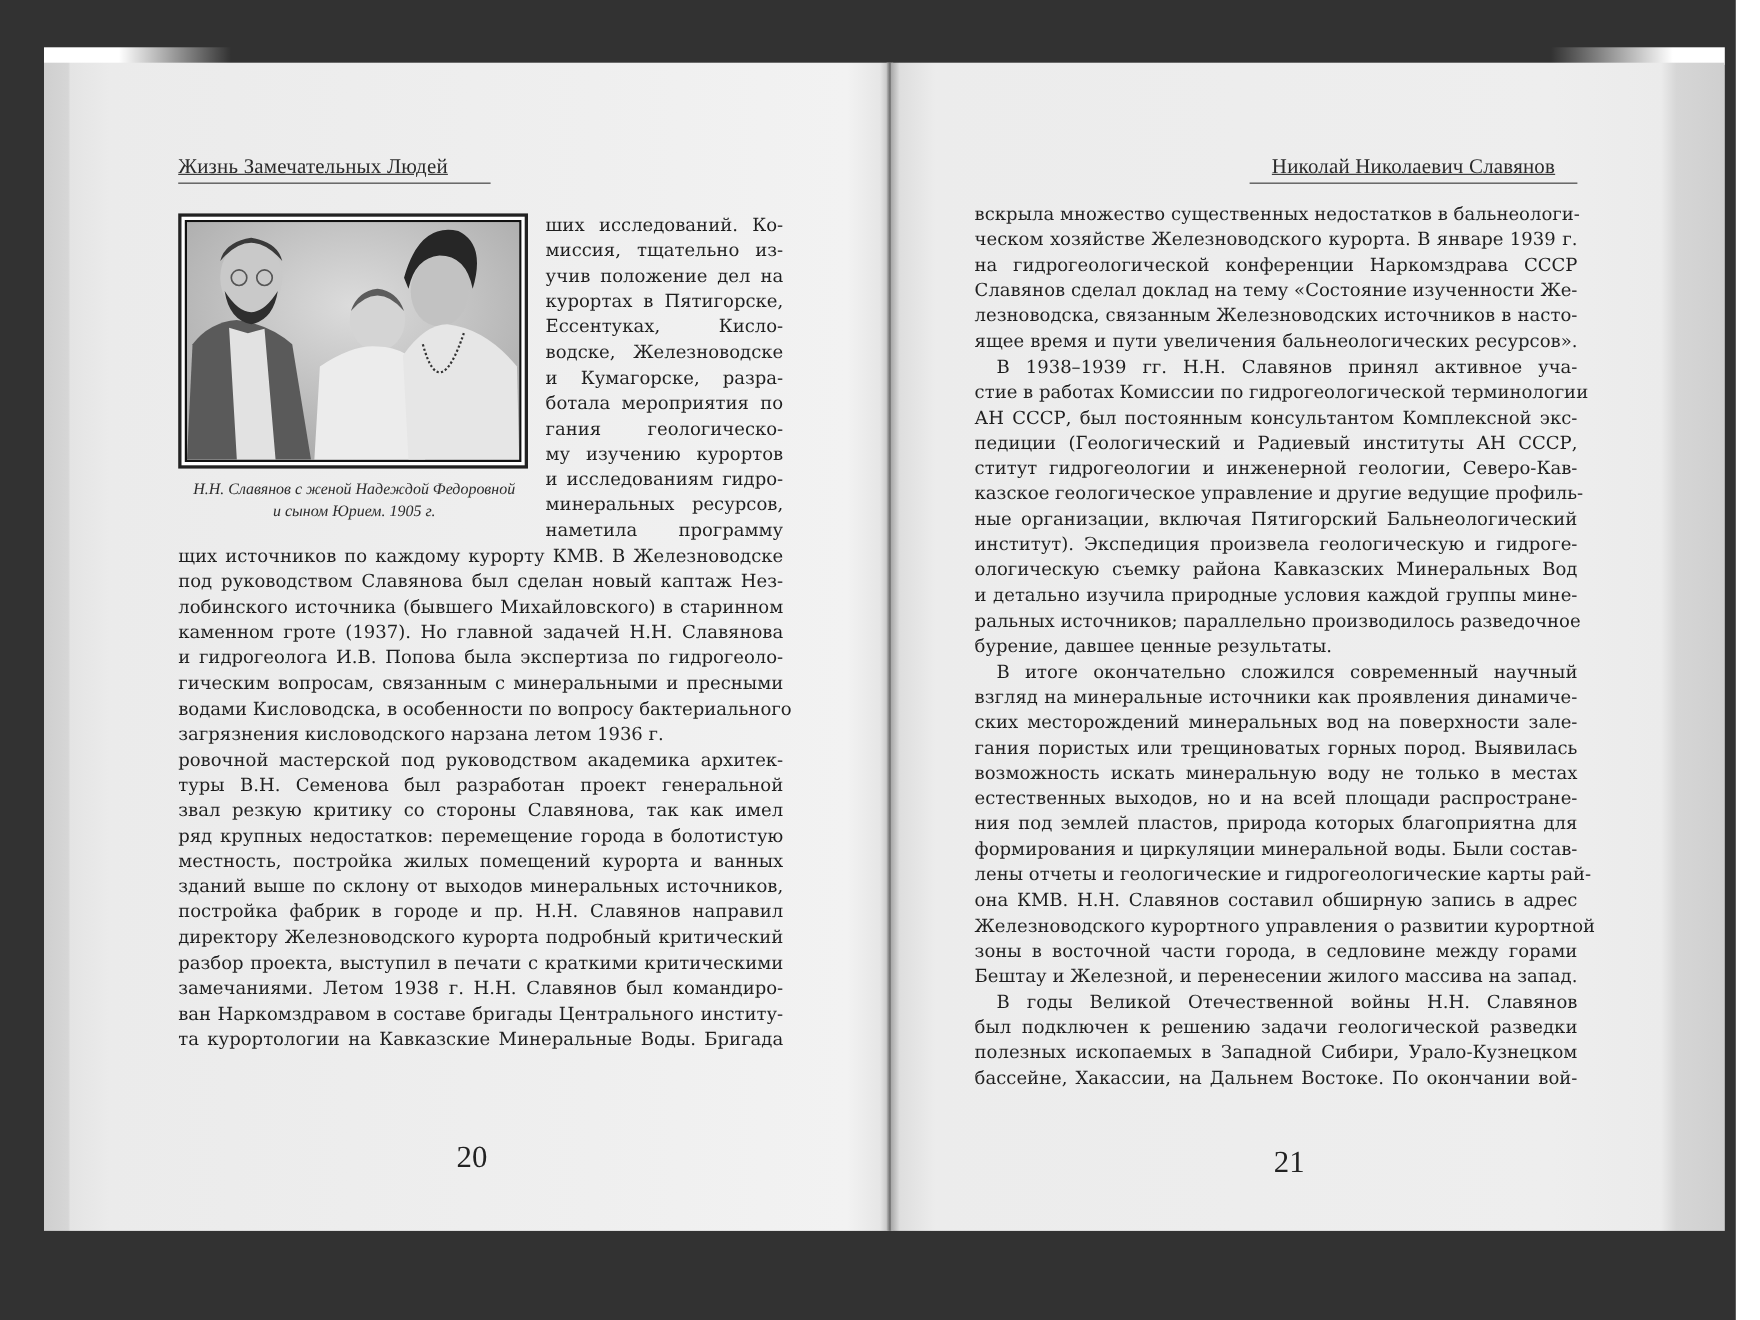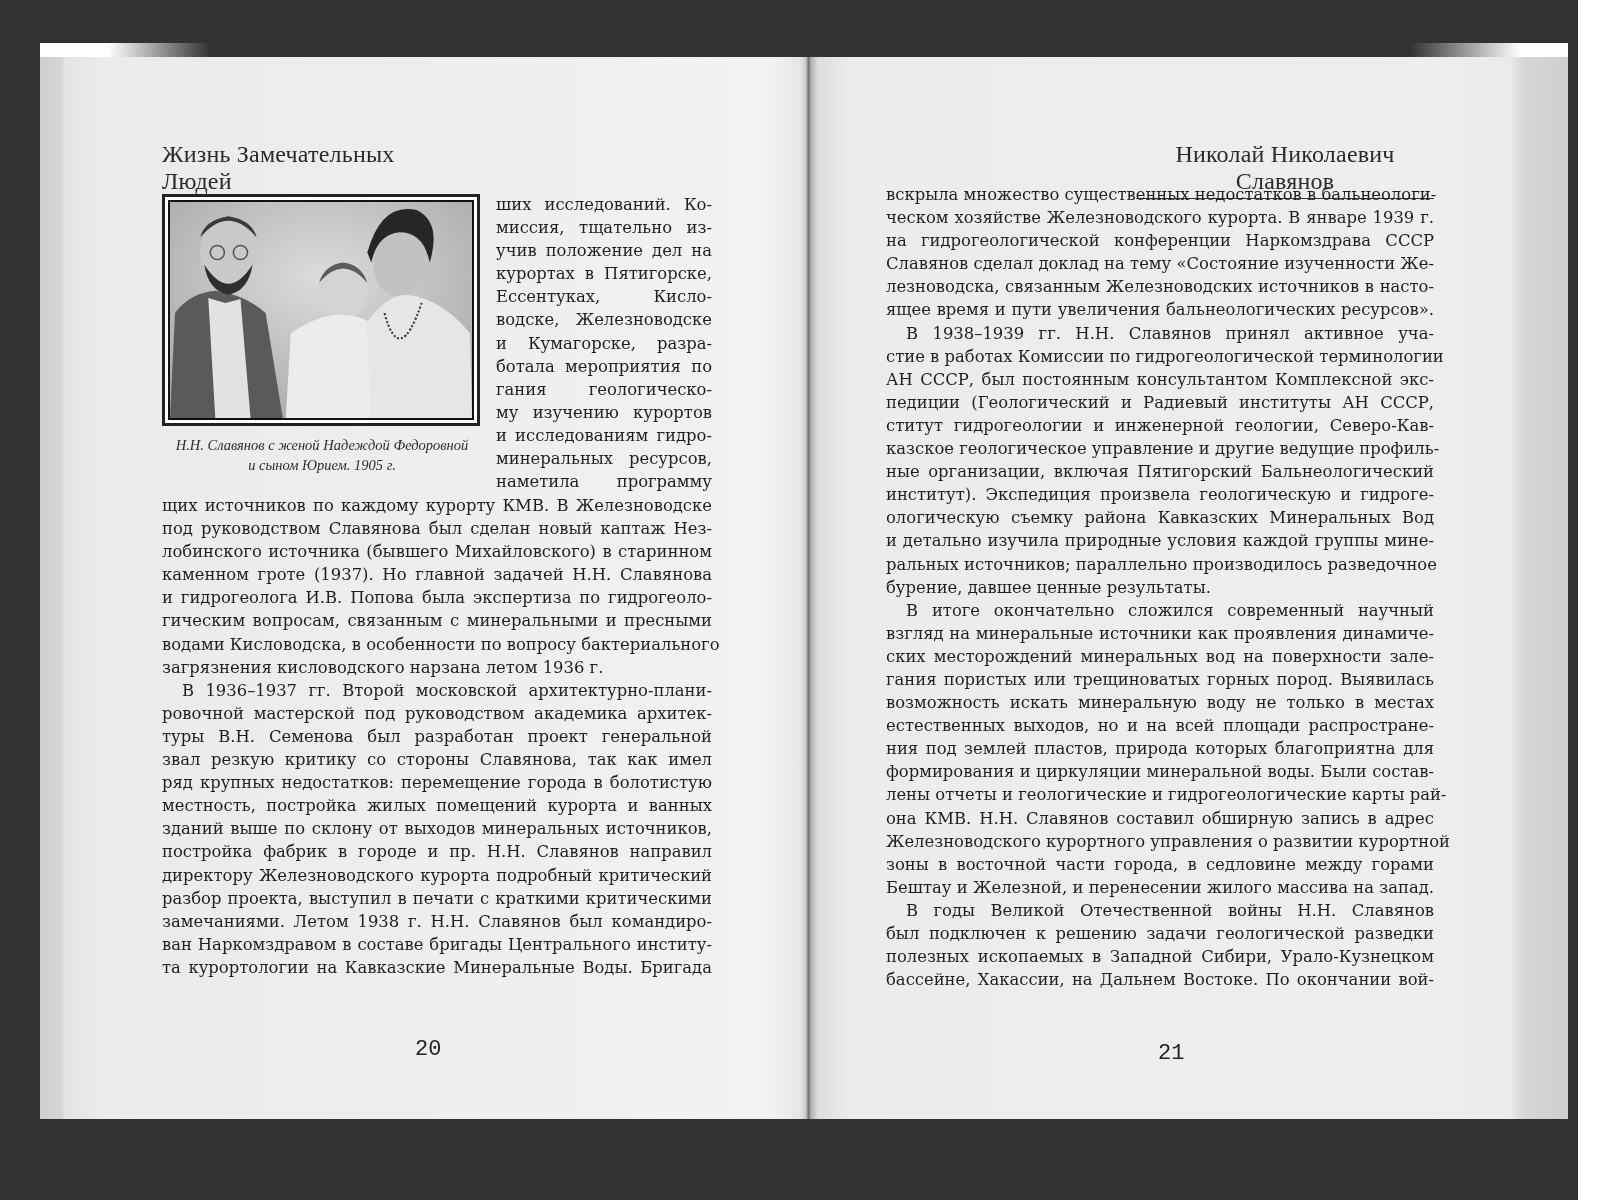--- a/index.html
+++ b/index.html
@@ -20,22 +20,22 @@
   }
   .page.right {
     left: 770px; width: 758px;
     background: linear-gradient(to right, #a8a8a8 0px, #dedede 8px, #ececec 40px, #eeeeee 600px, #ebebeb 700px, #d6d6d6 714px, #cfcfcf 758px);
   }
   .gutter { position: absolute; left: 766px; top: 14px; width: 6px; height: 1062px; background: linear-gradient(to right, #bdbdbd, #6e6e6e, #bdbdbd); }
   .top-edge-l { position: absolute; left: 0; top: 0; width: 170px; height: 16px; background: linear-gradient(to right, #ffffff 40%, rgba(255,255,255,0)); }
   .top-edge-r { position: absolute; left: 1370px; top: 0; width: 158px; height: 16px; background: linear-gradient(to left, #ffffff 30%, rgba(255,255,255,0)); }
 
   .running-head {
-    position: absolute; top: 84px; font-family: "Liberation Serif", serif; font-size: 24px;
-    color: #2a2a2a; letter-spacing: 0.2px; padding-bottom: 3px;
+    position: absolute; top: 84px; font-family: "Liberation Serif", serif; font-size: 19px;
+    color: #2a2a2a; letter-spacing: 0.2px; padding-bottom: 3px; text-decoration: underline;
   }
   .running-head.left { left: 122px; width: 284px; border-bottom: 1.5px solid #333; }
   .running-head.right { left: 326px; width: 298px; text-align: center; border-bottom: 1.5px solid #333; }
 
   .text-block {
     position: absolute; font-family: "DejaVu Serif", serif; font-size: 16.4px; line-height: 23.1px;
     color: #1f1f1f; text-align: justify;
   }
   .line { display: block; text-align: justify; text-align-last: justify; white-space: nowrap; height: 23.1px; }
   .line.last { text-align-last: left; }
@@ -47,21 +47,21 @@
   }
   .photo {
     width: 100%; height: 100%; box-sizing: border-box; border: 2px solid #111; position: relative; overflow: hidden;
     background: radial-gradient(ellipse at 50% 30%, #d8d8d8, #bdbdbd 70%, #9e9e9e);
   }
   .caption {
     position: absolute; left: 122px; top: 378px; width: 320px; text-align: center;
     font-family: "Liberation Serif", serif; font-style: italic; font-size: 14.5px; line-height: 20px; color: #2c2c2c;
   }
   .page-number {
-    position: absolute; font-family: Liberation Mono, monospace; font-size: 22px; color: #222;
+    position: absolute; font-family: Liberation Serif, serif; font-size: 28px; color: #222;
   }
 </style>
 </head>
 <body>
 
 <div class="right-strip"></div>
 
 <div class="book">
   <div class="top-edge-l"></div>
   <div class="top-edge-r"></div>
@@ -122,21 +122,20 @@
 
     <div class="text-block" style="left:122px; top:437px; width:550px;">
       <span class="line">щих источников по каждому курорту КМВ. В Железноводске</span>
       <span class="line">под руководством Славянова был сделан новый каптаж Нез-</span>
       <span class="line">лобинского источника (бывшего Михайловского) в старинном</span>
       <span class="line">каменном гроте (1937). Но главной задачей Н.Н. Славянова</span>
       <span class="line">и гидрогеолога И.В. Попова была экспертиза по гидрогеоло-</span>
       <span class="line">гическим вопросам, связанным с минеральными и пресными</span>
       <span class="line">водами Кисловодска, в особенности по вопросу бактериального</span>
       <span class="line last">загрязнения кисловодского нарзана летом 1936 г.</span>
-      <span class="line indent">В 1936–1937 гг. Второй московской архитектурно-плани-</span>
       <span class="line">ровочной мастерской под руководством академика архитек-</span>
       <span class="line">туры В.Н. Семенова был разработан проект генеральной</span>
       <span class="line">звал резкую критику со стороны Славянова, так как имел</span>
       <span class="line">ряд крупных недостатков: перемещение города в болотистую</span>
       <span class="line">местность, постройка жилых помещений курорта и ванных</span>
       <span class="line">зданий выше по склону от выходов минеральных источников,</span>
       <span class="line">постройка фабрик в городе и пр. Н.Н. Славянов направил</span>
       <span class="line">директору Железноводского курорта подробный критический</span>
       <span class="line">разбор проекта, выступил в печати с краткими критическими</span>
       <span class="line">замечаниями. Летом 1938 г. Н.Н. Славянов был командиро-</span>

